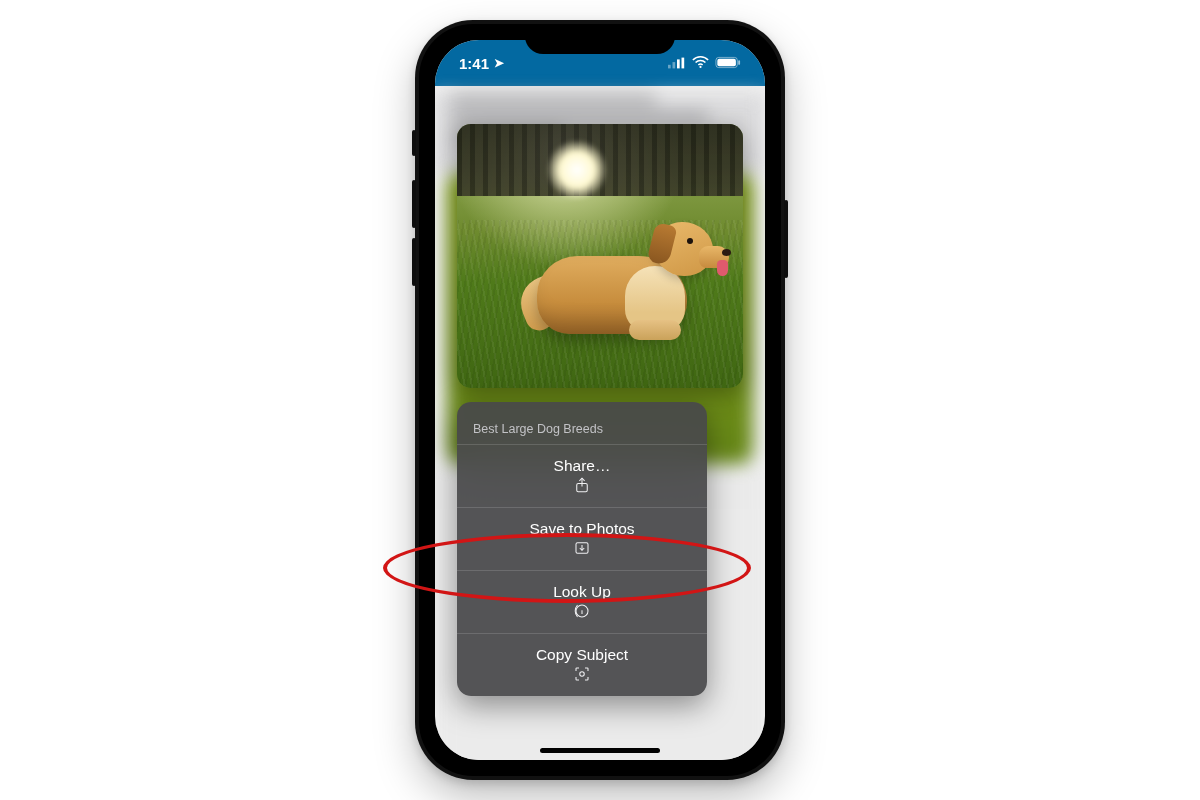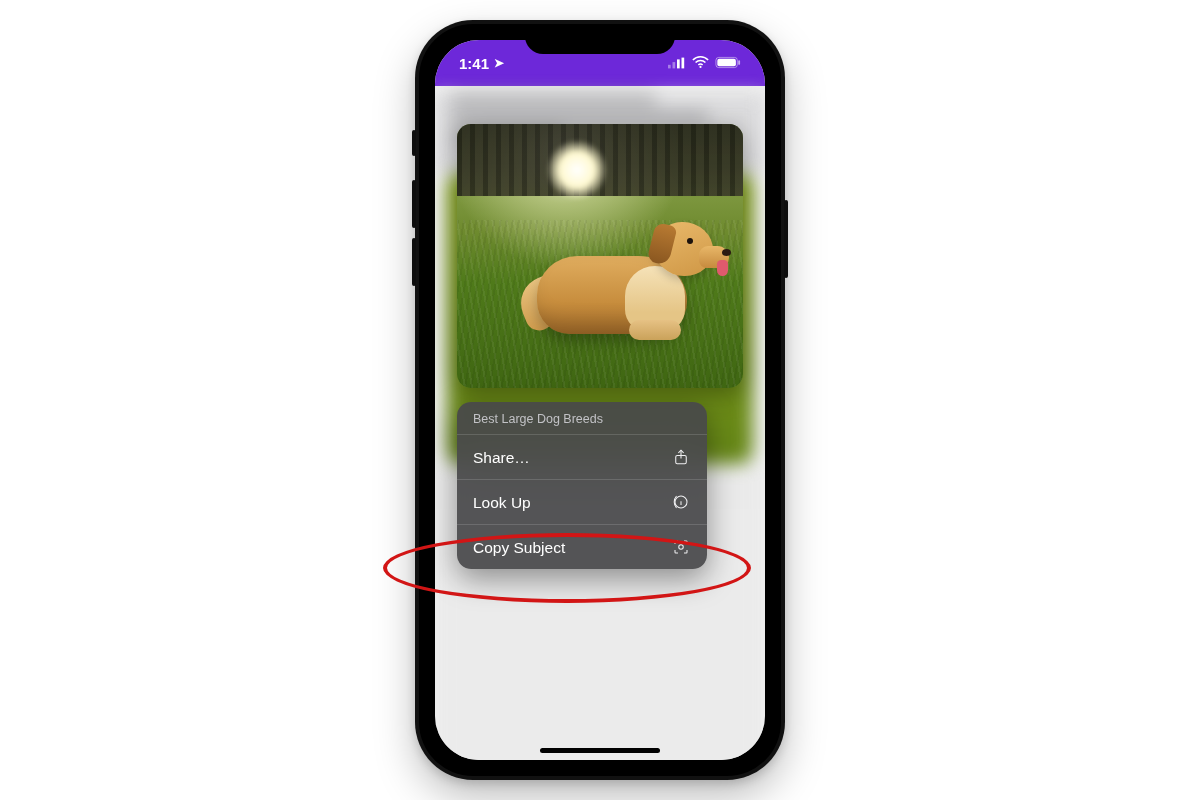--- a/index.html
+++ b/index.html
@@ -13,21 +13,21 @@
   .home-ind{position:absolute;bottom:7px;left:50%;transform:translateX(-50%);width:120px;height:5px;border-radius:3px;background:#000;z-index:80;}
 
   
   .btn-side{position:absolute;background:#0d0d0d;border-radius:3px;}
   .btn-mute{left:-3px;top:110px;width:4px;height:26px;}
   .btn-vup{left:-3px;top:160px;width:4px;height:48px;}
   .btn-vdn{left:-3px;top:218px;width:4px;height:48px;}
   .btn-pwr{right:-3px;top:180px;width:4px;height:78px;}
 
   
-  .status{position:absolute;top:0;left:0;right:0;height:46px;background:#6d28d9;display:flex;align-items:center;justify-content:space-between;padding:0 24px 0 24px;color:#fff;font-weight:600;font-size:15px;}
+  .status{position:absolute;top:0;left:0;right:0;height:46px;background:#0369a1;display:flex;align-items:center;justify-content:space-between;padding:0 24px 0 24px;color:#fff;font-weight:600;font-size:15px;}
   .status-left{display:flex;align-items:center;gap:5px;}
   .status-right{display:flex;align-items:center;gap:6px;}
   .loc-arrow{font-size:12px;}
 
   
   .page-bg{position:absolute;inset:0;top:46px;filter:blur(9px);opacity:.9;}
   .hdr-blur{height:80px;background:#d8d8da;margin:0;}
   .hdr-blur .l{height:10px;background:#9a9a9d;margin:8px 16px;border-radius:3px;}
   .photo-dup{margin:0 12px;height:290px;border-radius:14px;background:linear-gradient(180deg,#7a9d00 0%,#567a00 100%);}
   .body-blur{height:320px;background:#eaeaea;}
@@ -52,22 +52,22 @@
   .dog .snout{position:absolute;left:182px;top:36px;width:30px;height:22px;border-radius:14px 18px 16px 12px;background:linear-gradient(180deg,#e8b768,#c68a3e);}
   .dog .nose{position:absolute;left:205px;top:39px;width:9px;height:7px;border-radius:50%;background:#2a1a12;}
   .dog .ear{position:absolute;left:134px;top:14px;width:22px;height:40px;border-radius:14px 10px 18px 14px;background:linear-gradient(180deg,#b87a32,#8a5720);transform:rotate(14deg);}
   .dog .eye{position:absolute;left:170px;top:28px;width:6px;height:6px;border-radius:50%;background:#1c120c;}
   .dog .tongue{position:absolute;left:200px;top:50px;width:11px;height:16px;border-radius:6px 6px 8px 8px;background:#e05a6d;}
   .dog .fleg{position:absolute;left:112px;top:110px;width:52px;height:20px;border-radius:12px;background:linear-gradient(180deg,#e6c184,#caa25a);}
   .dog .tail{position:absolute;left:4px;top:70px;width:34px;height:50px;border-radius:40px 0 30px 20px;background:linear-gradient(200deg,#ecc784,#cf9a4a);transform:rotate(-22deg);}
 
   
   .menu{position:absolute;left:22px;top:362px;width:250px;border-radius:14px;background:rgba(72,72,74,.93);backdrop-filter:blur(20px);color:#fff;font-size:15.5px;overflow:hidden;z-index:30;box-shadow:0 10px 30px rgba(0,0,0,.4);}
-  .menu .title{padding:10px 16px 8px;font-size:12.5px;color:#c2c2c6;}
-  .menu .row{display:flex;align-items:flex-end;justify-content:space-between;padding:12px 16px;border-top:0.5px solid rgba(255,255,255,.14);}
+  .menu .title{padding:20px 16px 8px;font-size:12.5px;color:#c2c2c6;}
+  .menu .row{display:flex;align-items:center;justify-content:space-between;padding:12px 16px;border-top:0.5px solid rgba(255,255,255,.14);flex-direction:column;}
   .menu .row span.ic{display:flex;align-items:center;justify-content:center;width:20px;height:20px;color:#f0f0f2;}
   .menu .row span.ic svg{width:18px;height:18px;stroke:#f0f0f2;fill:none;stroke-width:1.4;}
 
   
   .highlight{position:absolute;border:4px solid #d21515;border-radius:50%/50%;z-index:90;pointer-events:none;}
 
 </style>
 </head>
 <body>
 
@@ -151,20 +151,30 @@
             <span>Share…</span>
             <span class="ic">
               <svg viewBox="0 0 24 24">
                   <path d="M12 3v11"></path>
                   <path d="M8.5 6.5 12 3l3.5 3.5"></path>
                   <rect x="5" y="10" width="14" height="11" rx="2"></rect>
                 </svg>
             </span>
           </div>
 
+          <div class="row">
+            <span>Save to Photos</span>
+            <span class="ic">
+              <svg viewBox="0 0 24 24">
+                  <rect x="4" y="5" width="16" height="14" rx="2"></rect>
+                  <path d="M12 8v7"></path>
+                  <path d="M9 12l3 3 3-3"></path>
+                </svg>
+            </span>
+          </div>
 
 
           <div class="row">
             <span>Look Up</span>
             <span class="ic">
               <svg viewBox="0 0 24 24">
                   <circle cx="12" cy="12" r="8"></circle>
                   <path d="M12 8v.01"></path>
                   <path d="M12 11v5"></path>
                   <path d="M6 4a12 12 0 0 0 0 16"></path>

